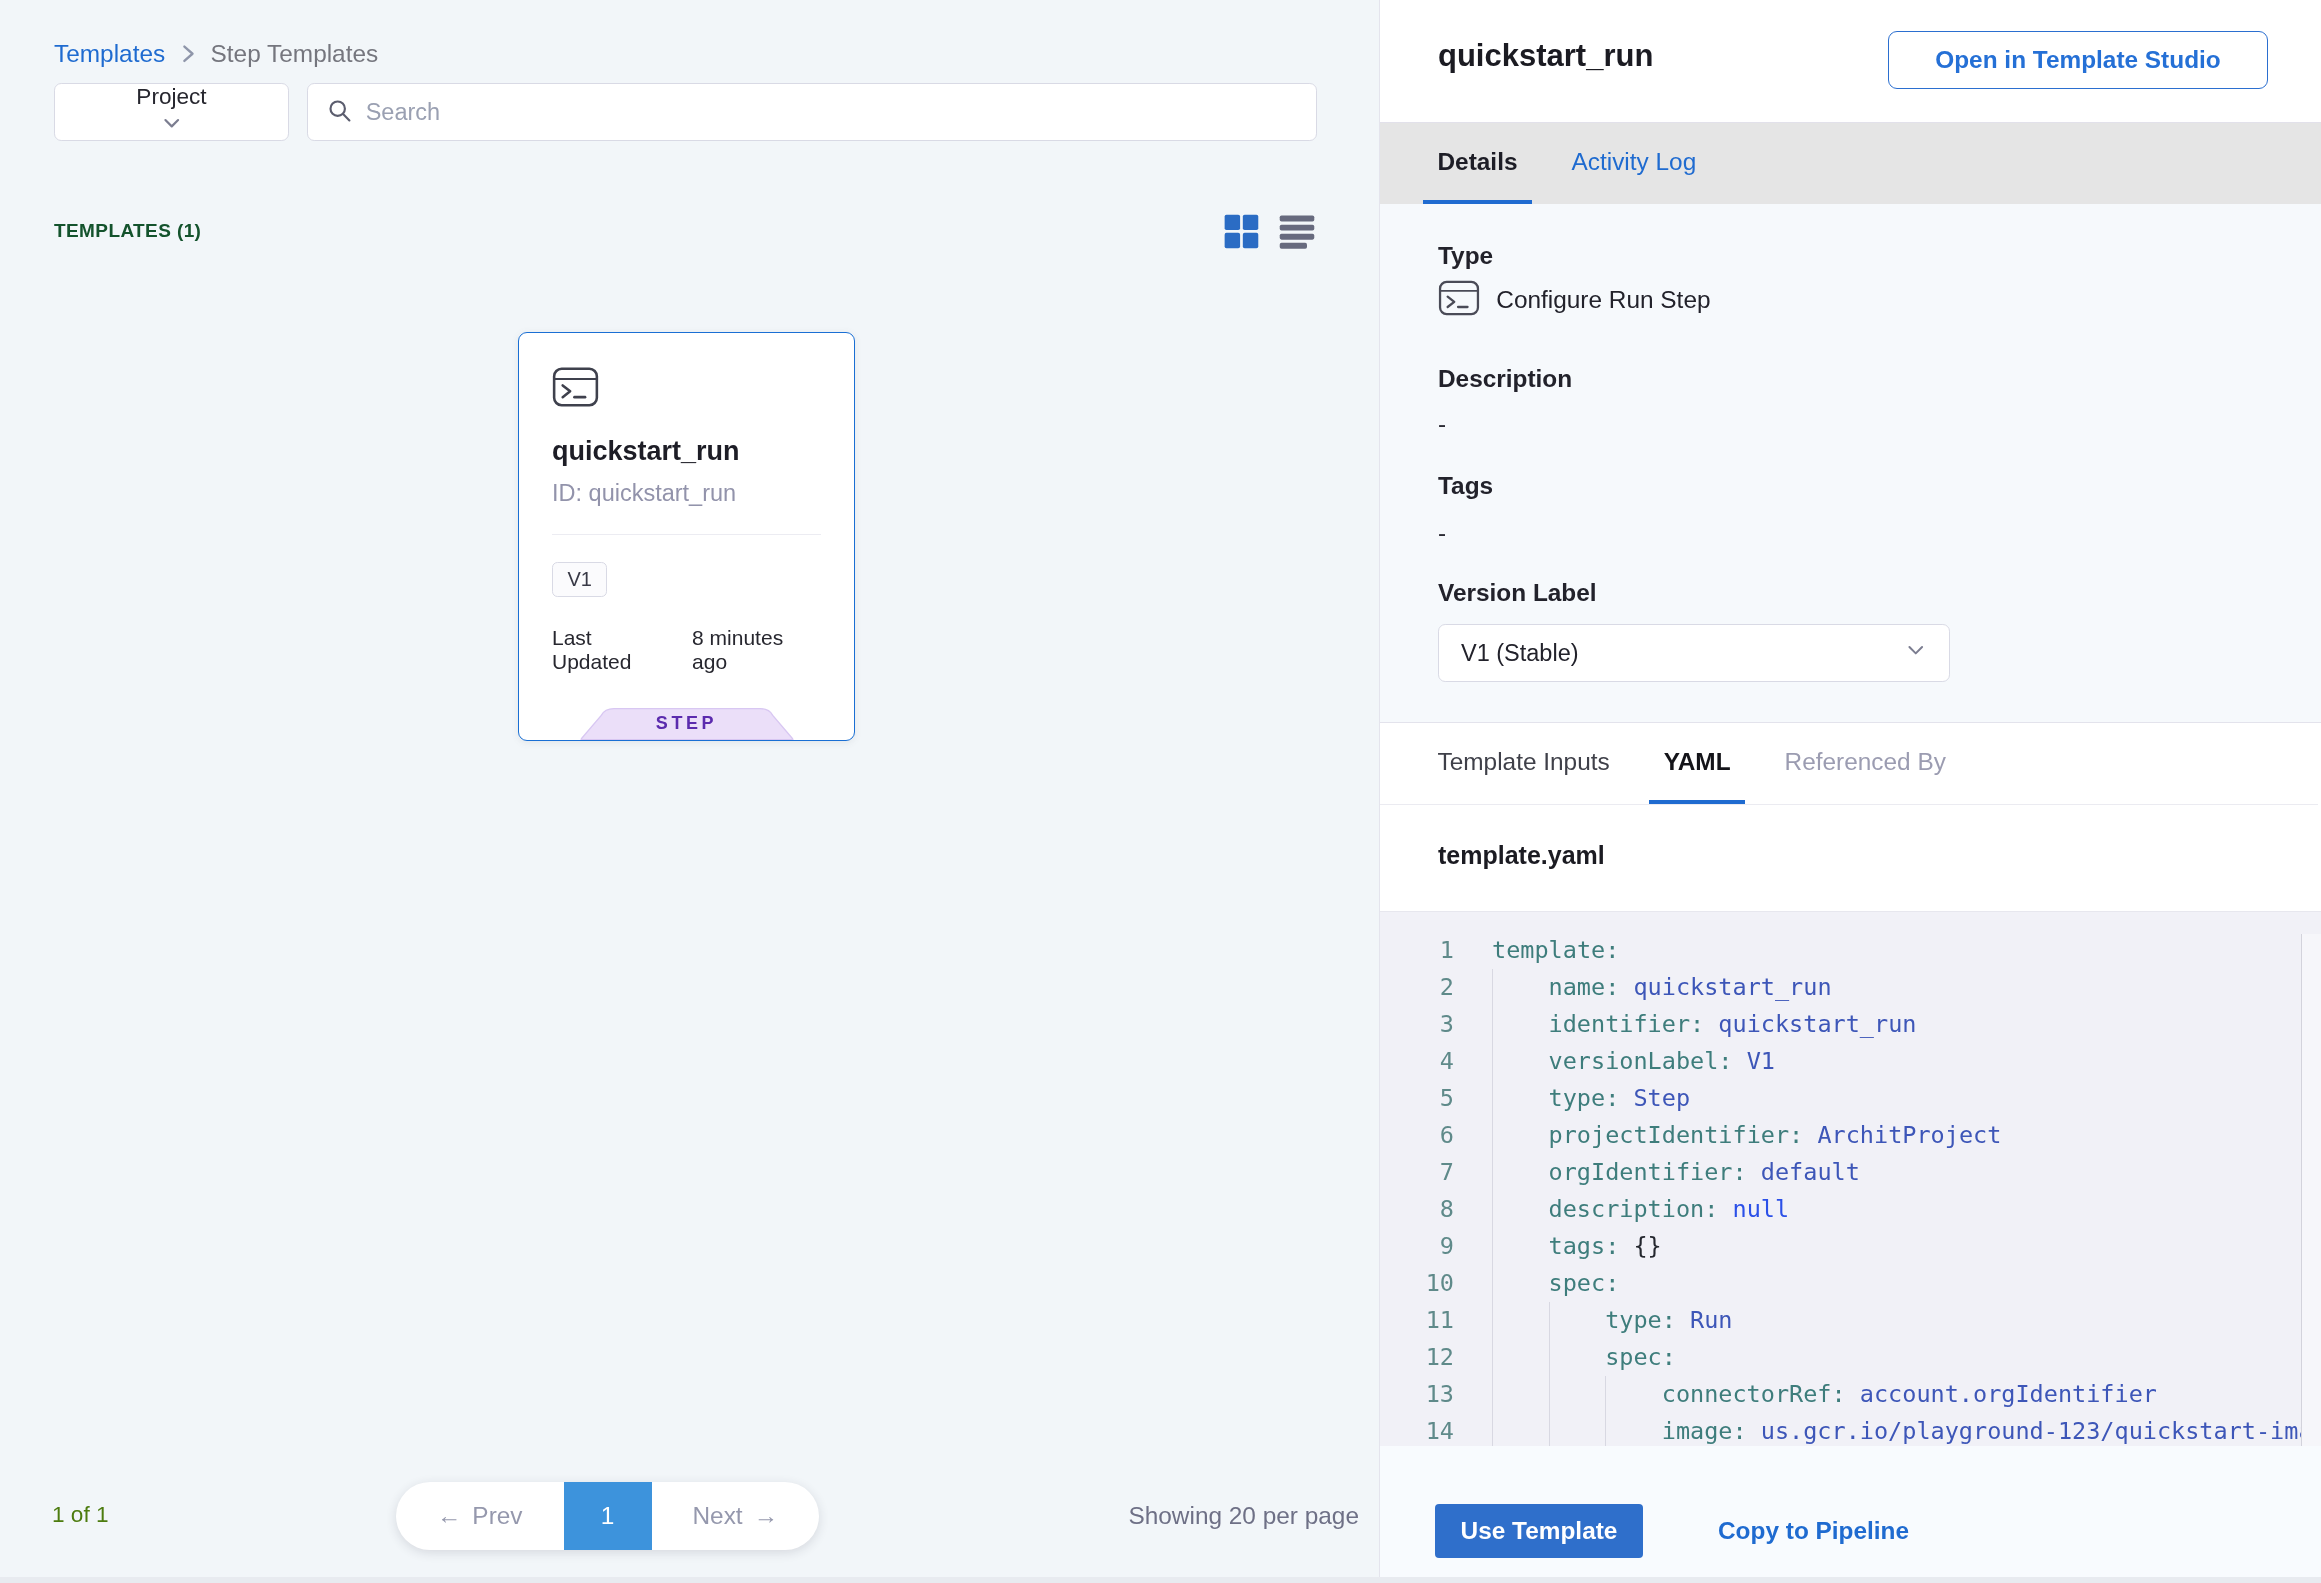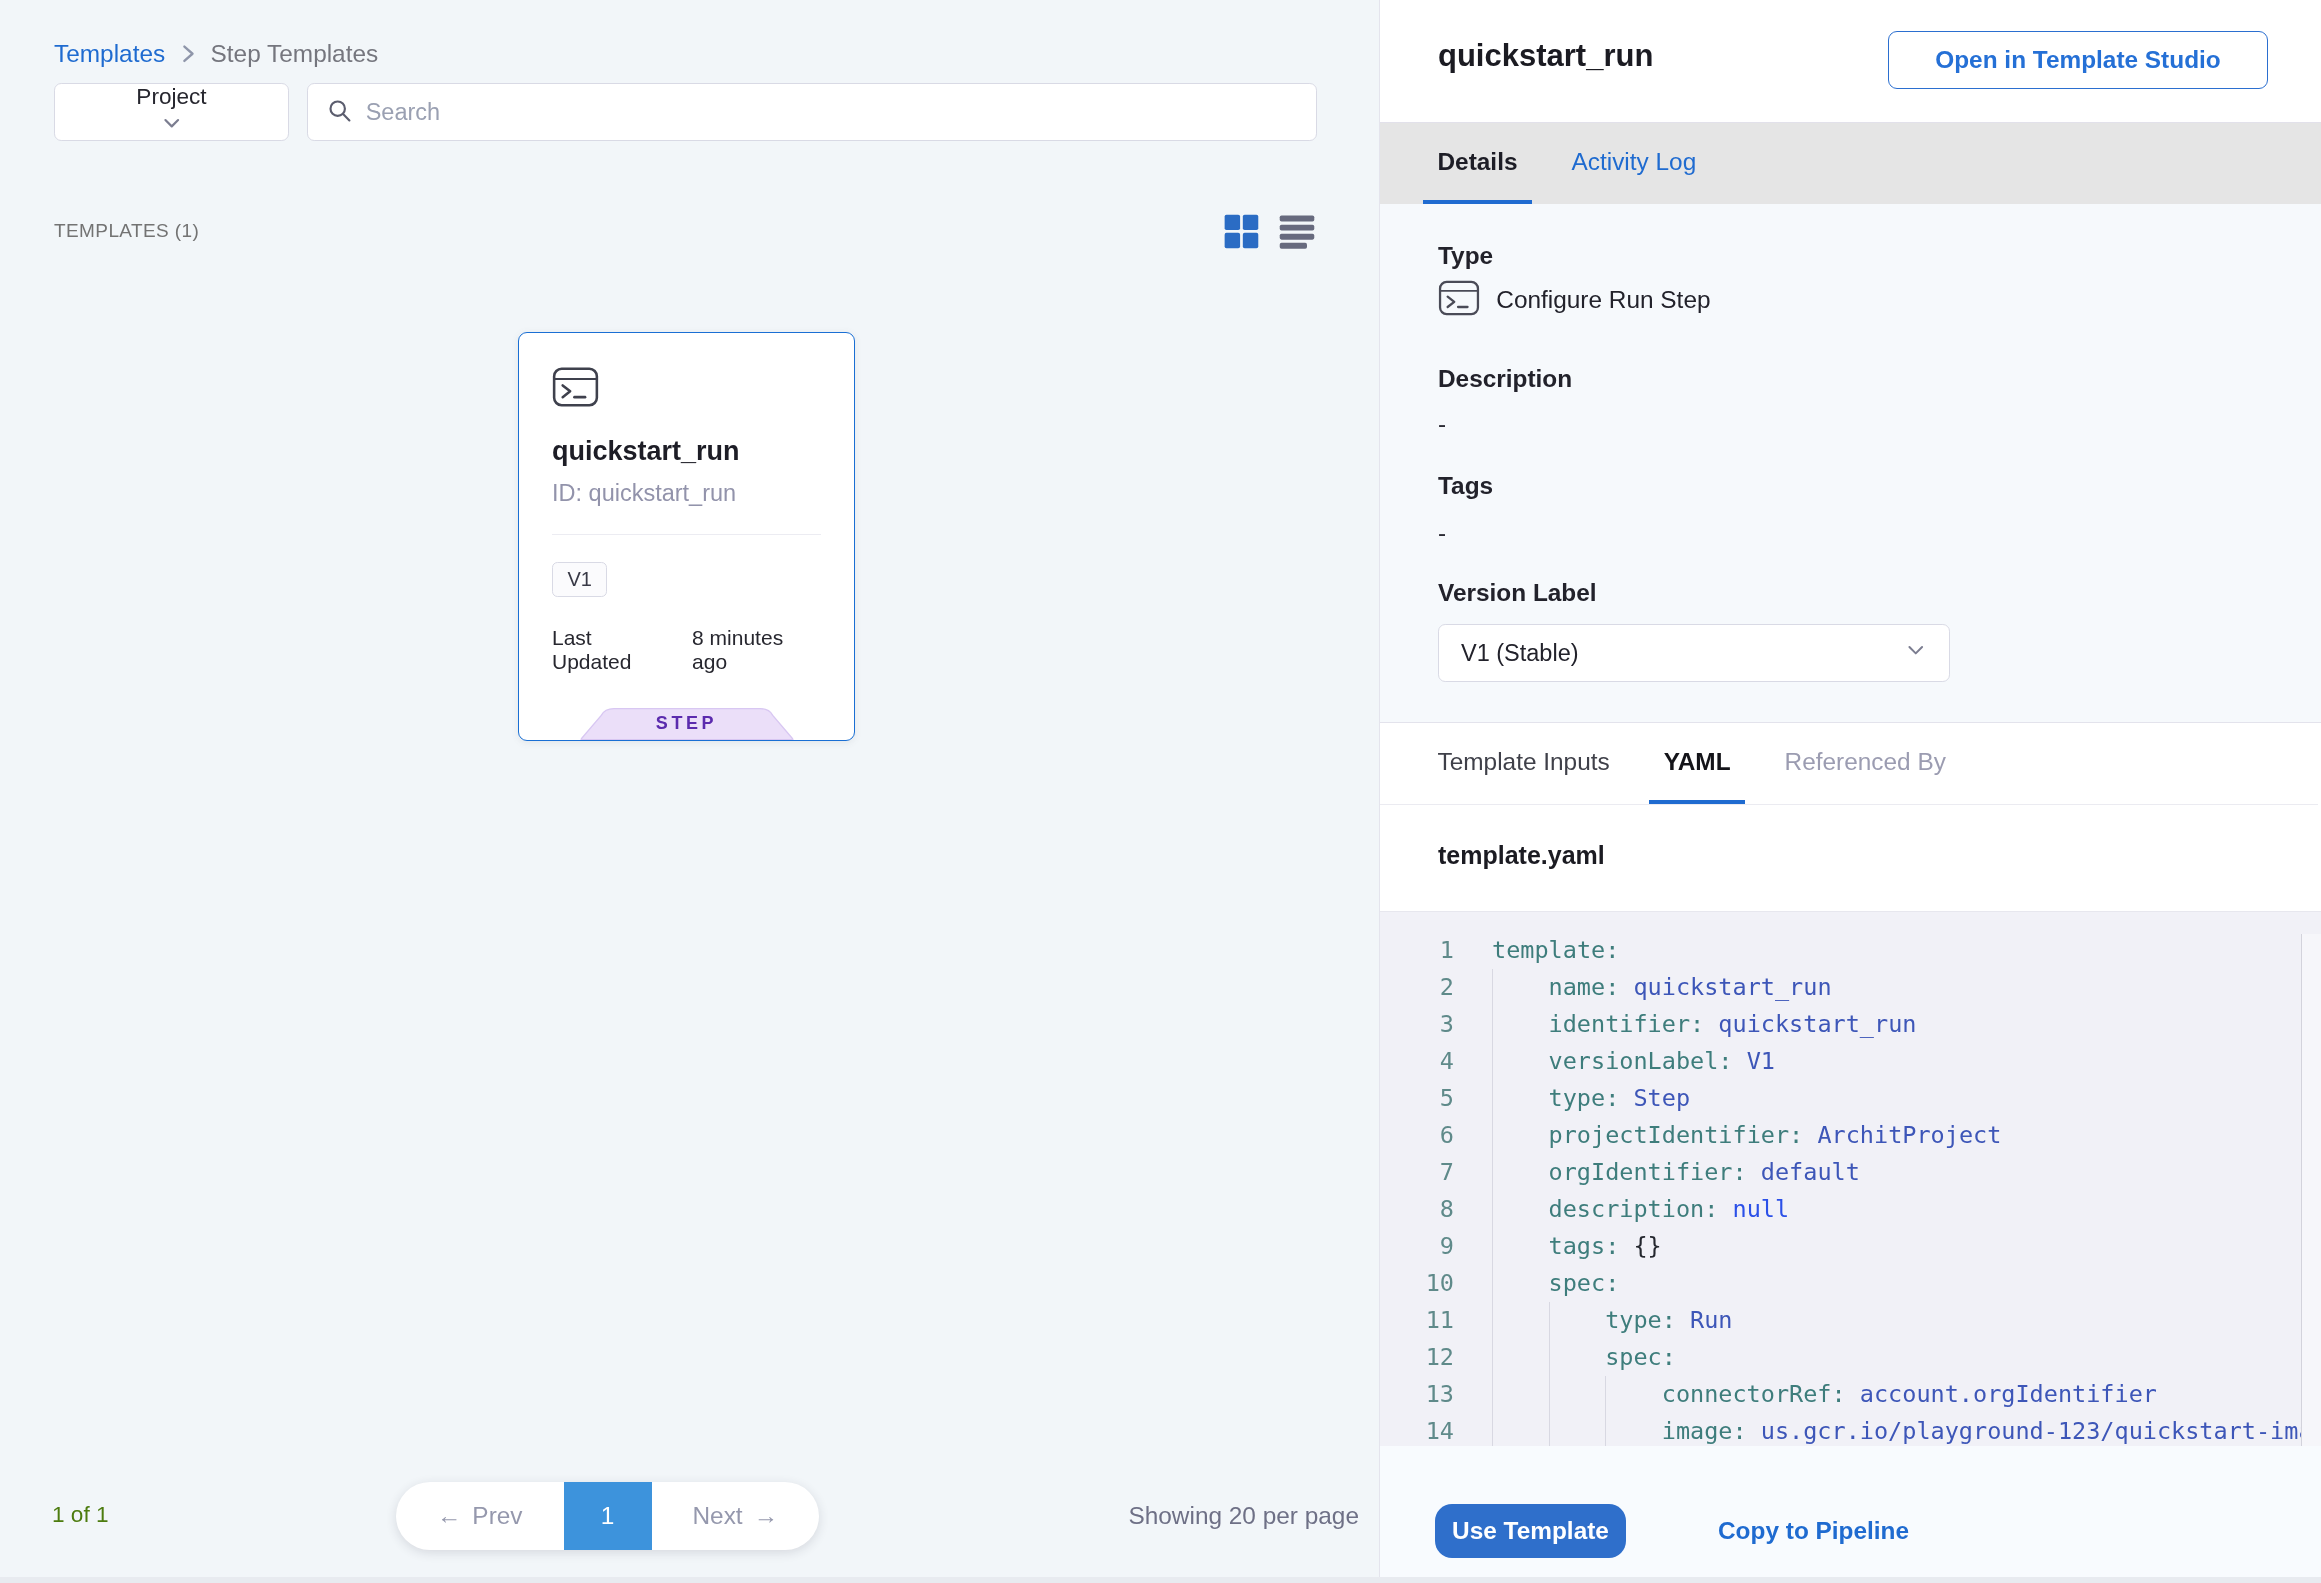--- a/index.html
+++ b/index.html
@@ -16,21 +16,21 @@
   .filter-row { position:absolute; left:54px; top:83px; right:62px; height:58px; display:flex; gap:18px; }
   .scope-select { width:235px; height:58px; background:#fff; border:0.9px solid #d9dae5; border-radius:7.2px;
                   display:flex; align-items:center; padding:0 20px; font-size:22.6px; color:#26262e; cursor:pointer;flex-direction:column; }
   .scope-select .lbl { flex:1; }
   .search-box { flex:1; height:58px; background:#fff; border:0.9px solid #d9dae5; border-radius:7.2px;
                 display:flex; align-items:center; padding:0 18px; gap:12.7px; }
   .search-box input { border:none; outline:none; flex:1; font-size:23.5px; color:#26262e; font-family:"Liberation Sans",sans-serif; background:transparent; }
   .search-box input::placeholder { color:#9aa0b2; }
 
   .list-header-row { position:absolute; left:54px; right:62px; top:210px; height:42px; display:flex; align-items:center; }
-  .list-header { font-size:19px; font-weight:normal; color:#737373; letter-spacing:0.4px; }
+  .list-header { font-size:19px; font-weight:bold; color:#14532d; letter-spacing:0.4px; }
   .view-toggles { margin-left:auto; display:flex; gap:16.3px; align-items:center; }
   .view-btn { width:40px; height:40px; display:flex; align-items:center; justify-content:center; cursor:pointer; }
 
   
   .tpl-card { position:absolute; left:518px; top:332px; width:337px; height:409px; background:#fff;
               border:1.8px solid #1a6fd4; border-radius:9px; box-shadow:0 1.8px 7.2px rgba(96,97,112,.10);
               padding:33px 33px 0 33px; cursor:pointer; overflow:hidden; }
   .tpl-card .card-icon { color:#3f414d; }
   .card-title { margin-top:25px; font-size:27px; font-weight:bold; color:#1d1d26; }
   .card-id { margin-top:12.7px; font-size:23.5px; color:#9293ab; }
@@ -93,22 +93,22 @@
   .ln { width:74px; text-align:right; color:#5f8a8a; font:23.5px/37px "DejaVu Sans Mono",monospace; flex:none; }
   .code-text { margin-left:38px; display:flex; align-items:stretch; font:23.5px/37px "DejaVu Sans Mono",monospace; white-space:pre; }
   .guide { width:4ch; flex:none; border-left:0.9px solid #d8d8e2; }
   .yk { color:#3e7d7c; }
   .yv.val { color:#3d56b8; }
   .yv.nullv { color:#2b50e8; }
   .yv.brace { color:#24272e; }
   .editor-scrollbar { position:absolute; right:0; top:22px; bottom:0; width:21px; background:#f6f6fa; border-left:0.9px solid #d3d3dc; }
 
   .rp-footer { position:absolute; left:0; right:0; top:1446px; bottom:0; background:#f8fbfe; }
-  .use-template-btn { position:absolute; left:55px; top:58px; width:191px; height:54px; background:#2f6fcb; border:none;
-                      border-radius:17px; color:#fff; font-size:24.4px; font-weight:bold; font-family:"Liberation Sans",sans-serif;
+  .use-template-btn { position:absolute; left:55px; top:58px; width:208px; height:54px; background:#2f6fcb; border:none;
+                      border-radius:4px; color:#fff; font-size:24.4px; font-weight:bold; font-family:"Liberation Sans",sans-serif;
                       display:flex; align-items:center; justify-content:center; cursor:pointer; }
   .copy-pipeline-link { position:absolute; left:338px; top:58px; height:54px; display:flex; align-items:center;
                         color:#1f6bd0; font-size:24.4px; font-weight:bold; cursor:pointer; }
 
   .bottom-strip { position:absolute; left:0; right:0; bottom:0; height:6.3px; background:#e8ebf0; z-index:5; }
 </style>
 </head>
 <body>
 
 <div class="left-panel">

